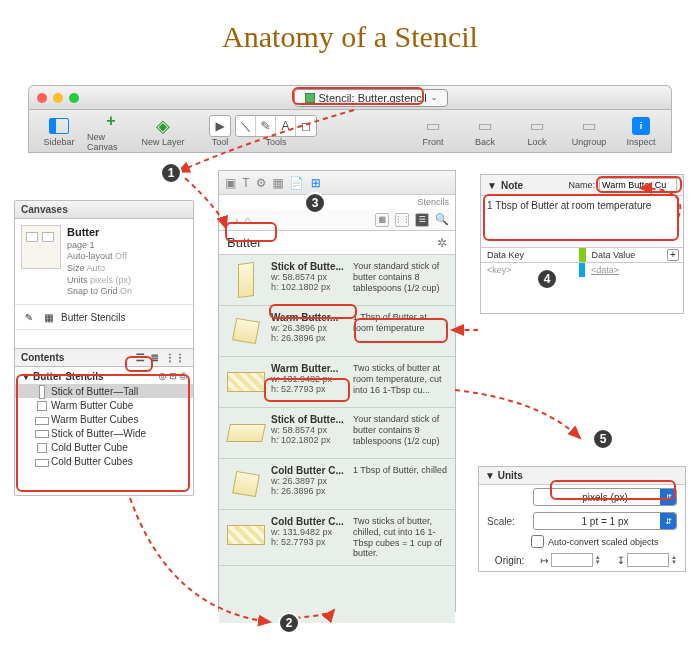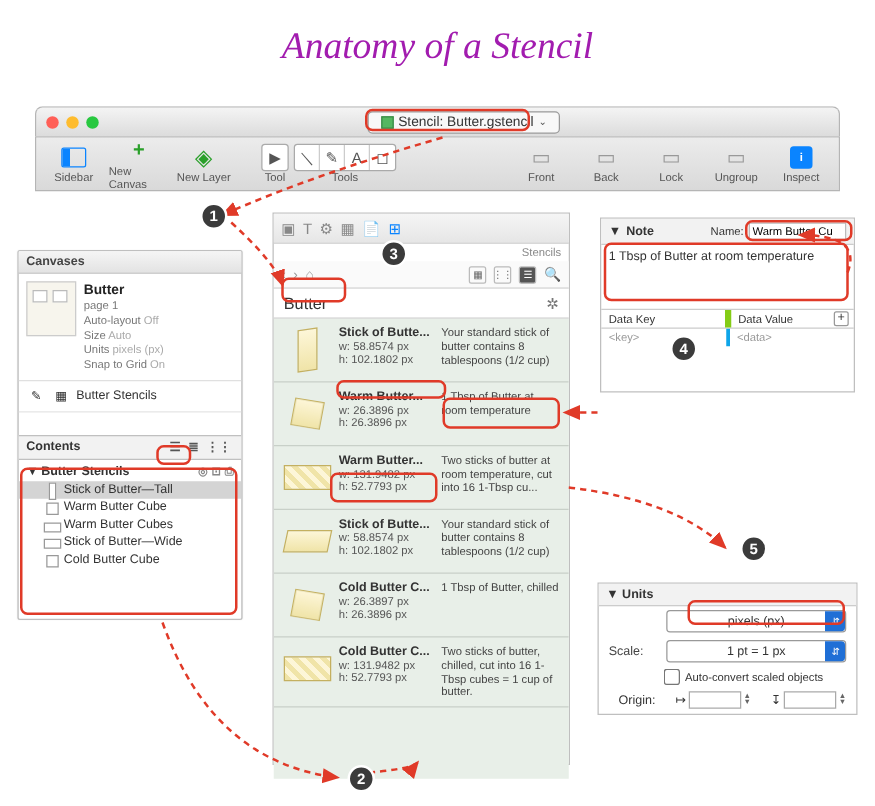--- a/index.html
+++ b/index.html
@@ -11,26 +11,25 @@
     width: 700px;
     height: 645px;
     position: relative;
     overflow: hidden;
   }
   svg.arrows { position:absolute; top:0; left:0; width:700px; height:645px; pointer-events:none; z-index:50; }
   h1.page-title {
     font-family: Georgia, 'Times New Roman', serif;
     font-weight: normal;
     font-size: 30px;
-    color: #a21caf;
+    color: #a16207;
     text-align: center;
     width: 100%;
     position: absolute;
     top: 20px;
-    font-style: italic;
   }
   .callout {
     position: absolute;
     width: 22px; height: 22px;
     background: #3b3b3b;
     color: #fff;
     border-radius: 50%;
     font-size: 12px;
     font-weight: bold;
     display: flex;
@@ -139,26 +138,26 @@
   .note {
     position:absolute; top:174px; left:480px; width:204px; height:140px;
     border:1px solid #bfbfbf; background:#fff; font-size:10px;
   }
   .note-hdr{display:flex;align-items:center;padding:3px 6px;border-bottom:1px solid #ccc;background:#f2f2f2;gap:4px;}
   .note-hdr b{font-size:10px;}
   .note-hdr .nm{margin-left:auto;font-size:9px;}
   .note-hdr input{width:78px;font-size:9px;border:1px solid #bbb;padding:1px 2px;}
   .note-body{padding:4px 6px;height:52px;border-bottom:1px solid #ccc;font-size:10px;}
   .note-data{display:flex;border-bottom:1px solid #ccc;}
-  .note-data>div{flex:1;padding:2px 6px;font-size:9px;border-right:5px solid #84cc16;color:#333;}
+  .note-data>div{flex:1;padding:2px 6px;font-size:9px;border-right:7px solid #84cc16;color:#333;}
   .note-data>div:last-child{border:none;text-align:left;position:relative;}
   .plus{position:absolute;right:4px;top:1px;border:1px solid #999;width:12px;height:12px;font-size:10px;line-height:10px;text-align:center;border-radius:2px;}
   .kv{display:flex;}
-  .kv>div{flex:1;padding:2px 6px;font-size:9px;color:#999;border-right:3px solid #0ea5e9;}
-  .kv>div:last-child{border:none;}
+  .kv>div{flex:1;padding:2px 6px;font-size:9px;color:#999;border-right:6px solid #0ea5e9;}
+  .kv>div:last-child{border:none;text-decoration:underline;}
   
   .units {
     position:absolute; top:466px; left:478px; width:208px; height:106px;
     border:1px solid #bfbfbf; background:#fff; font-size:10px;
   }
   .units-hdr{padding:3px 6px;border-bottom:1px solid #ccc;background:#f2f2f2;font-weight:bold;}
   .units-row{display:flex;align-items:center;padding:3px 8px;gap:6px;}
   .units-row label{width:40px;text-align:left;color:#444;}
   .select{flex:1;border:1px solid #999;border-radius:3px;height:18px;display:flex;align-items:center;justify-content:center;font-size:10px;background:#fff;position:relative;}
   .select::after{content:'';position:absolute;right:0;top:0;width:16px;height:100%;background:#1f6fd6;border-top-right-radius:3px;border-bottom-right-radius:3px;}
@@ -309,20 +308,24 @@
         <span>Warm Butter Cubes</span>
       </div>
     <div class="tree-item">
         <span class="tree-ic wide"></span>
         <span>Stick of Butter—Wide</span>
       </div>
     <div class="tree-item">
         <span class="tree-ic cube"></span>
         <span>Cold Butter Cube</span>
       </div>
+    <div class="tree-item">
+        <span class="tree-ic cubes"></span>
+        <span>Cold Butter Cubes</span>
+      </div>
   </div>
 </div>
 
 <div class="stencils">
   <div class="stencils-top">
     <span>▣</span>
     <span>T</span>
     <span>⚙</span>
     <span>▦</span>
     <span>📄</span>

